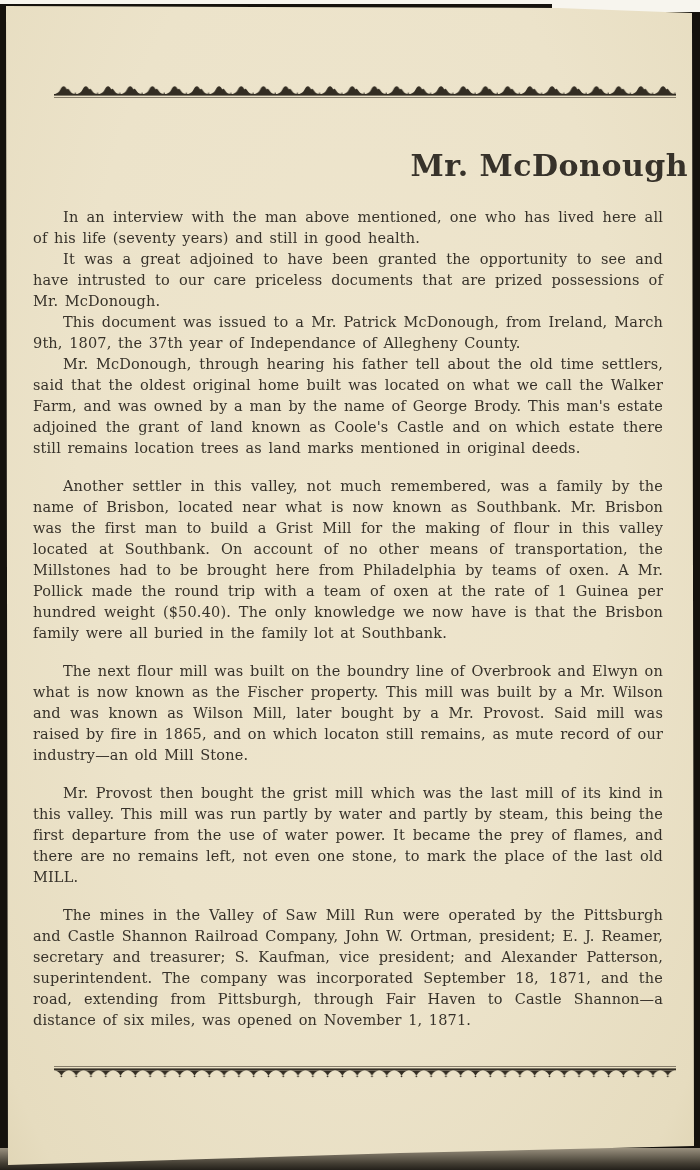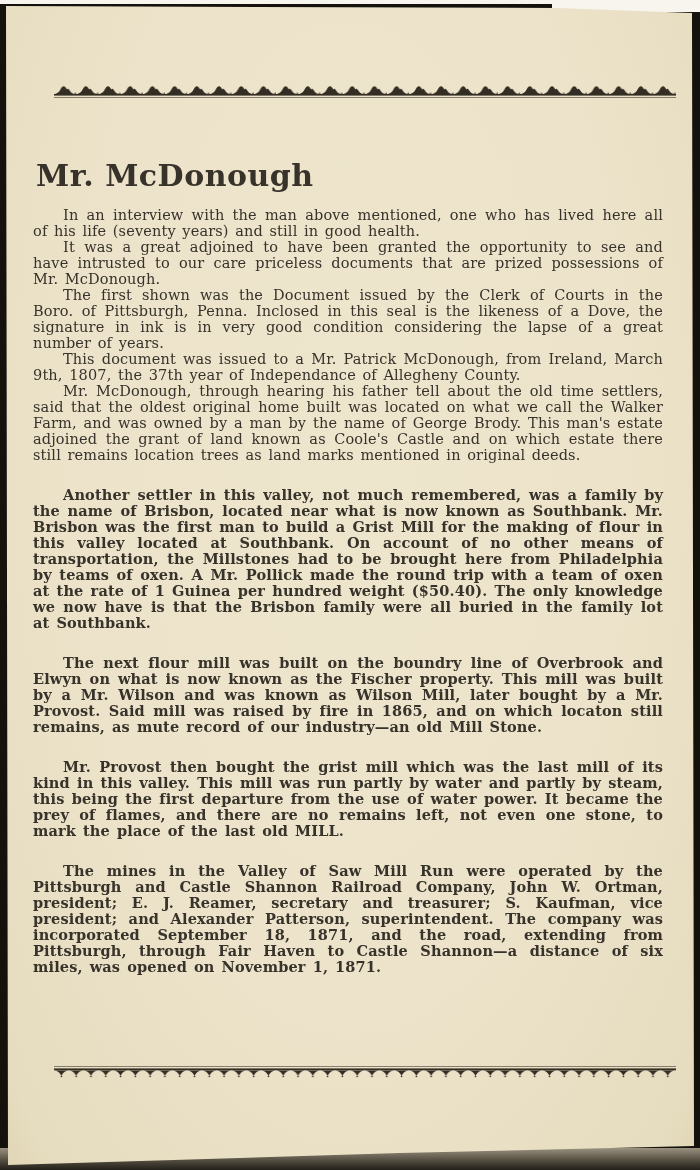--- a/index.html
+++ b/index.html
@@ -27,31 +27,31 @@
   
   .paper{
     position:absolute;inset:0;
     background:radial-gradient(ellipse at 50% 38%, #eee5cd 0%, var(--paper) 55%, #e6dcbf 92%, #e0d5b5 100%);
     clip-path:polygon(6px 6px,558px 8px,692px 13px,694px 1146px,400px 1153px,8px 1165px);
   }
   .ornament{position:absolute;left:54px;width:622px;}
   .ornament.top{top:84px;height:14px;}
   .ornament.bottom{top:1066px;height:13px;}
   .title{
-    position:absolute;left:36px;right:12px;top:138px;
-    text-align:left;font-size:30px;line-height:36px;
+    position:absolute;left:36px;right:12px;top:128px;
+    text-align:right;font-size:30px;line-height:36px;
     letter-spacing:0.5px;color:var(--ink);
   }
   .text{
     position:absolute;left:33px;top:207px;width:630px;
-    font-size:14.5px;line-height:16px;color:var(--ink);
+    font-size:14.5px;line-height:21px;color:var(--ink);
     text-align:justify;word-spacing:1.8px;letter-spacing:0.15px;
   }
   .para{margin:0;text-indent:30px;}
-  .para.gap{margin-top:24px;font-weight:bold;}
+  .para.gap{margin-top:17px;}
 </style>
 </head>
 <body>
 
 <div class="stage">
 
   <div class="edge-white-top"></div>
   <div class="edge-white-topright"></div>
   <div class="edge-bottom"></div>
 
@@ -67,21 +67,20 @@
     <rect x="0" y="0" width="622" height="10" fill="url(#hills)"></rect>
     <rect x="0" y="10" width="622" height="1.6" style="fill:var(--ornament)"></rect>
     <rect x="0" y="13" width="622" height="0.9" style="fill:var(--rule-light)"></rect>
   </svg>
 
   <h1 class="title">Mr. McDonough</h1>
 
   <div class="text">
     <p class="para">In an interview with the man above mentioned, one who has lived here all of his life (seventy years) and still in good health.</p>
     <p class="para">It was a great adjoined to have been granted the opportunity to see and have intrusted to our care priceless documents that are prized possessions of Mr. McDonough.</p>
-    <p class="para">The first shown was the Document issued by the Clerk of Courts in the Boro. of Pittsburgh, Penna. Inclosed in this seal is the likeness of a Dove, the signature in ink is in very good condition considering the lapse of a great number of years.</p>
     <p class="para">This document was issued to a Mr. Patrick McDonough, from Ireland, March 9th, 1807, the 37th year of Independance of Allegheny County.</p>
     <p class="para">Mr. McDonough, through hearing his father tell about the old time settlers, said that the oldest original home built was located on what we call the Walker Farm, and was owned by a man by the name of George Brody. This man's estate adjoined the grant of land known as Coole's Castle and on which estate there still remains location trees as land marks mentioned in original deeds.</p>
     <p class="para gap">Another settler in this valley, not much remembered, was a family by the name of Brisbon, located near what is now known as Southbank. Mr. Brisbon was the first man to build a Grist Mill for the making of flour in this valley located at Southbank. On account of no other means of transportation, the Millstones had to be brought here from Philadelphia by teams of oxen. A Mr. Pollick made the round trip with a team of oxen at the rate of 1 Guinea per hundred weight ($50.40). The only knowledge we now have is that the Brisbon family were all buried in the family lot at Southbank.</p>
     <p class="para gap">The next flour mill was built on the boundry line of Overbrook and Elwyn on what is now known as the Fischer property. This mill was built by a Mr. Wilson and was known as Wilson Mill, later bought by a Mr. Provost. Said mill was raised by fire in 1865, and on which locaton still remains, as mute record of our industry—an old Mill Stone.</p>
     <p class="para gap">Mr. Provost then bought the grist mill which was the last mill of its kind in this valley. This mill was run partly by water and partly by steam, this being the first departure from the use of water power. It became the prey of flames, and there are no remains left, not even one stone, to mark the place of the last old MILL.</p>
     <p class="para gap">The mines in the Valley of Saw Mill Run were operated by the Pittsburgh and Castle Shannon Railroad Company, John W. Ortman, president; E. J. Reamer, secretary and treasurer; S. Kaufman, vice president; and Alexander Patterson, superintendent. The company was incorporated September 18, 1871, and the road, extending from Pittsburgh, through Fair Haven to Castle Shannon—a distance of six miles, was opened on November 1, 1871.</p>
   </div>
 
   <svg class="ornament bottom" width="622" height="13" viewBox="0 0 622 13" xmlns="http://www.w3.org/2000/svg">
     <defs>

